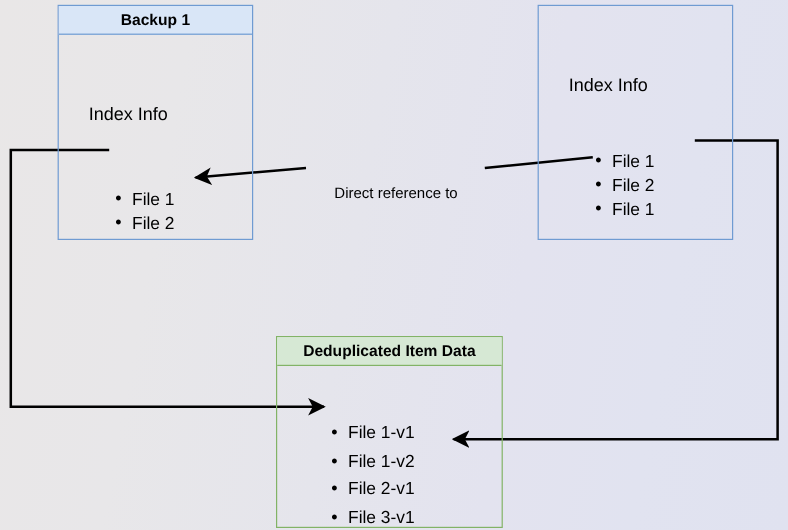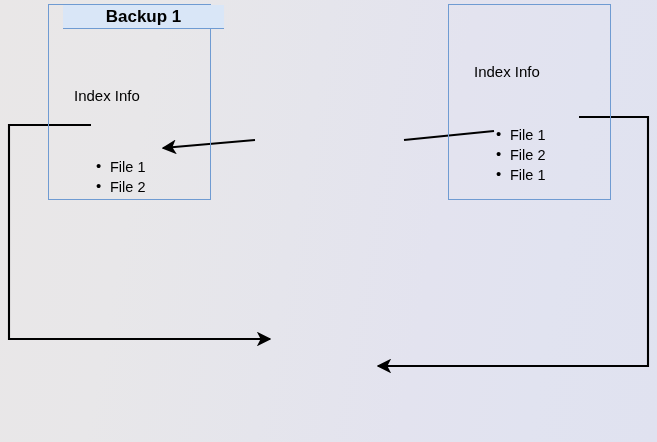--- a/index.html
+++ b/index.html
@@ -43,26 +43,25 @@
     box-sizing: border-box;
     border-width: 1px;
     border-style: solid;
   }
   .box-title {
     box-sizing: border-box;
     width: 100%;
     height: 24px;
     line-height: 23px;
     text-align: center;
-    font-size: 17px;
+    font-size: 13px;
     font-weight: bold;
     color: #000000;
     border-bottom-width: 1px;
     border-bottom-style: solid;
-    margin-left: 14px;
   }
   .box-body {
     position: relative;
     width: 100%;
     margin-top: 20px;
   }
 
   
   .box-blue {
     border-color: #6f9bd2;
@@ -164,17 +163,29 @@
     <div class="box-body" style="height:171px;">
       <div class="index-label" style="left:25px; top:38px;">Index Info</div>
       <ul class="file-list" style="left:47px; top:100px;">
         <li>File 1</li>
         <li>File 2</li>
         <li>File 1</li>
       </ul>
     </div>
   </div>
 
+  <div class="box box-green" style="left:230px; top:280px; width:189px; height:160px;">
+    <div class="box-title">Deduplicated Item Data</div>
+    <div class="box-body" style="height:135px;">
+      <ul class="file-list wide" style="left:45px; top:25px;">
+        <li>File 1-v1</li>
+        <li>File 1-v2</li>
+        <li>File 2-v1</li>
+        <li>File 3-v1</li>
+      </ul>
+    </div>
+  </div>
 
   <div class="caption" style="left:245px; top:124px; width:170px;">
+    <div>Direct reference to</div>
   </div>
 
 </div>
 
 </body></html>

